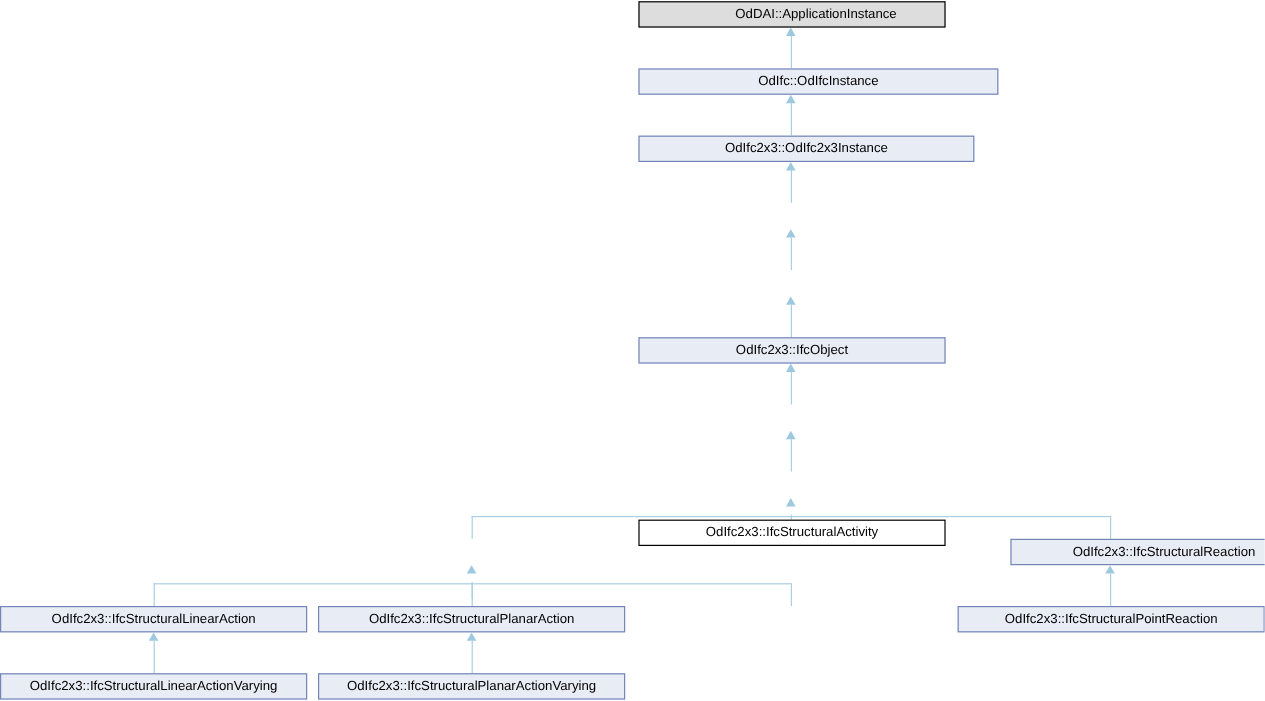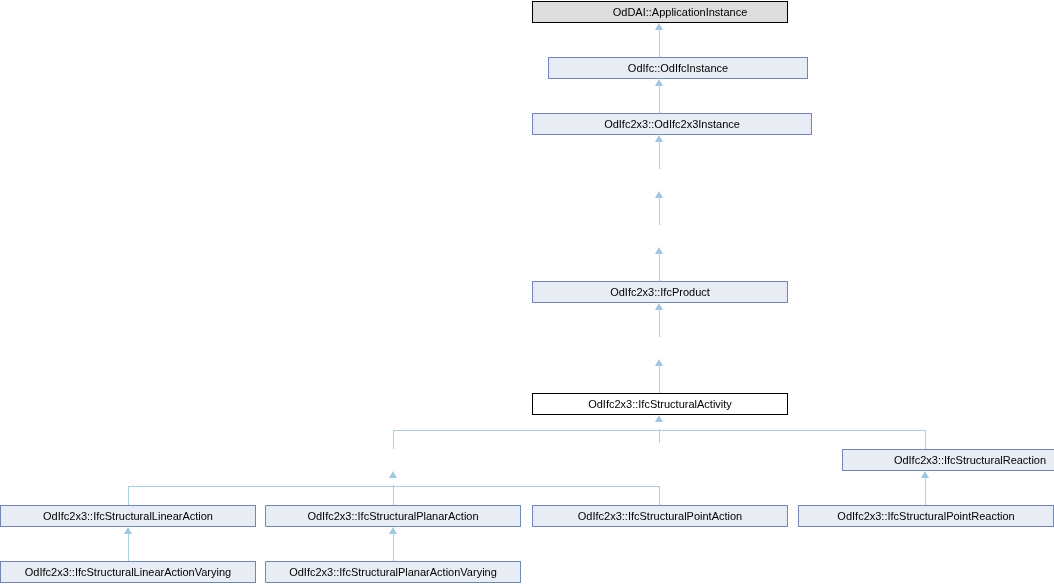--- a/index.html
+++ b/index.html
@@ -33,20 +33,21 @@
     background: #e8ecf5;
     border: 1px solid #7286b8;
   }
   .node.root {
     background: #dddddd;
     border: 1px solid #000000;
   }
   .node.current {
     background: #ffffff;
     border: 1px solid #000000;
+    margin-top: 40px;
   }
   .edge {
     position: absolute;
     background: #a8cfe3;
   }
   .edge-v { width: 1px; }
   .edge-h { height: 1px; }
   .arrowhead {
     position: absolute;
     width: 0;
@@ -101,55 +102,52 @@
   <div class="edge edge-v" style="left:128px; top:534px; height:27px;"></div>
   <div class="arrowhead" style="left:124px; top:527px;"></div>
 
   <div class="edge edge-v" style="left:393px; top:534px; height:27px;"></div>
   <div class="arrowhead" style="left:389px; top:527px;"></div>
 
   <div class="node root" style="left:532px; top:1px; width:256px;padding-left:40px;">
     <span>OdDAI::ApplicationInstance</span>
   </div>
 
-  <div class="node normal" style="left:548px; top:57px; width:260px;">
+  <div class="node normal" style="left:532px; top:57px; width:300px;">
     <span>OdIfc::OdIfcInstance</span>
   </div>
 
   <div class="node normal" style="left:532px; top:113px; width:280px;">
     <span>OdIfc2x3::OdIfc2x3Instance</span>
   </div>
 
 
 
   <div class="node normal" style="left:532px; top:281px; width:256px;">
-    <span>OdIfc2x3::IfcProduct</span>
+    <span>OdIfc2x3::IfcObject</span>
   </div>
 
 
   <div class="node current" style="left:532px; top:393px; width:256px;">
     <span>OdIfc2x3::IfcStructuralActivity</span>
   </div>
 
 
   <div class="node normal" style="left:798px; top:449px; width:256px;margin-left:44px;">
     <span>OdIfc2x3::IfcStructuralReaction</span>
   </div>
 
   <div class="node normal" style="left:0px; top:505px; width:256px;">
     <span>OdIfc2x3::IfcStructuralLinearAction</span>
   </div>
 
   <div class="node normal" style="left:265px; top:505px; width:256px;">
     <span>OdIfc2x3::IfcStructuralPlanarAction</span>
   </div>
 
-  <div class="node normal" style="left:532px; top:505px; width:256px;">
-    <span>OdIfc2x3::IfcStructuralPointAction</span>
-  </div>
 
   <div class="node normal" style="left:798px; top:505px; width:256px;">
     <span>OdIfc2x3::IfcStructuralPointReaction</span>
   </div>
 
   <div class="node normal" style="left:0px; top:561px; width:256px;">
     <span>OdIfc2x3::IfcStructuralLinearActionVarying</span>
   </div>
 
   <div class="node normal" style="left:265px; top:561px; width:256px;">

